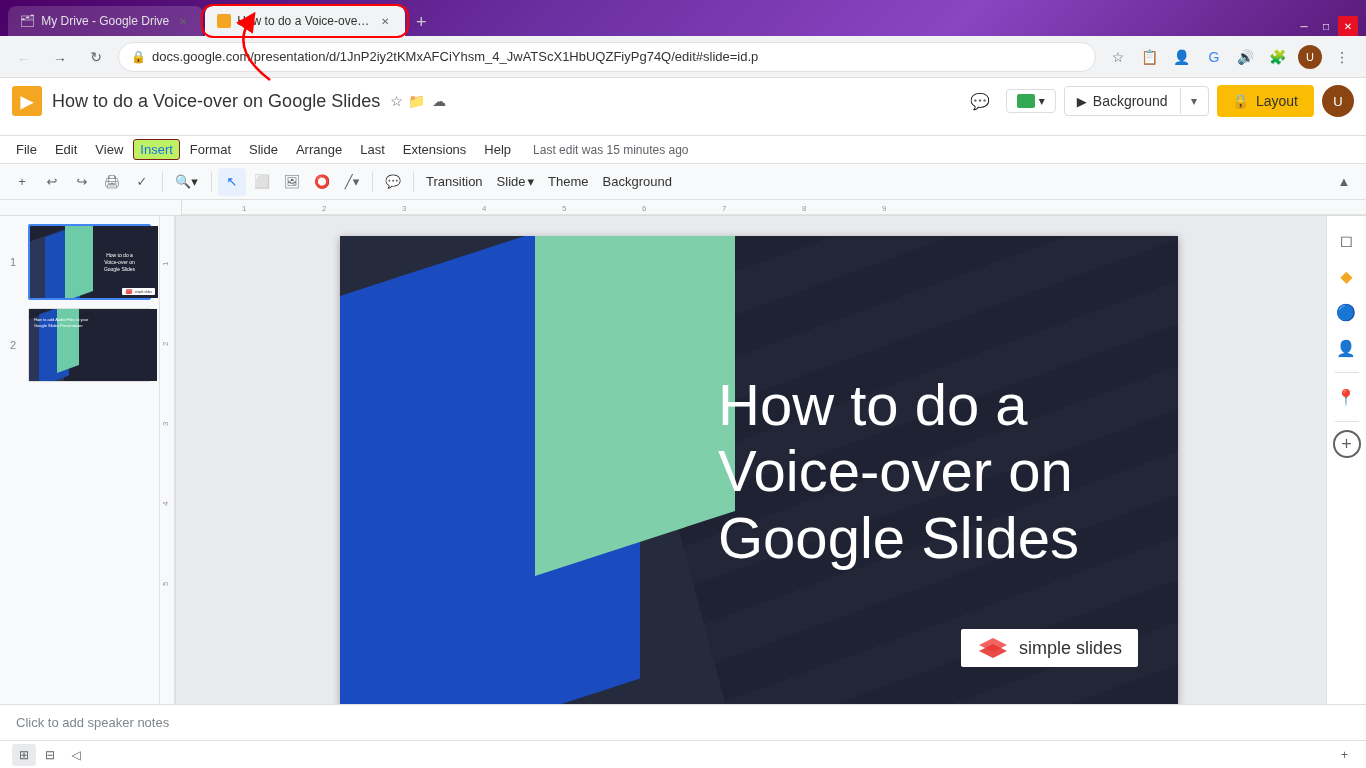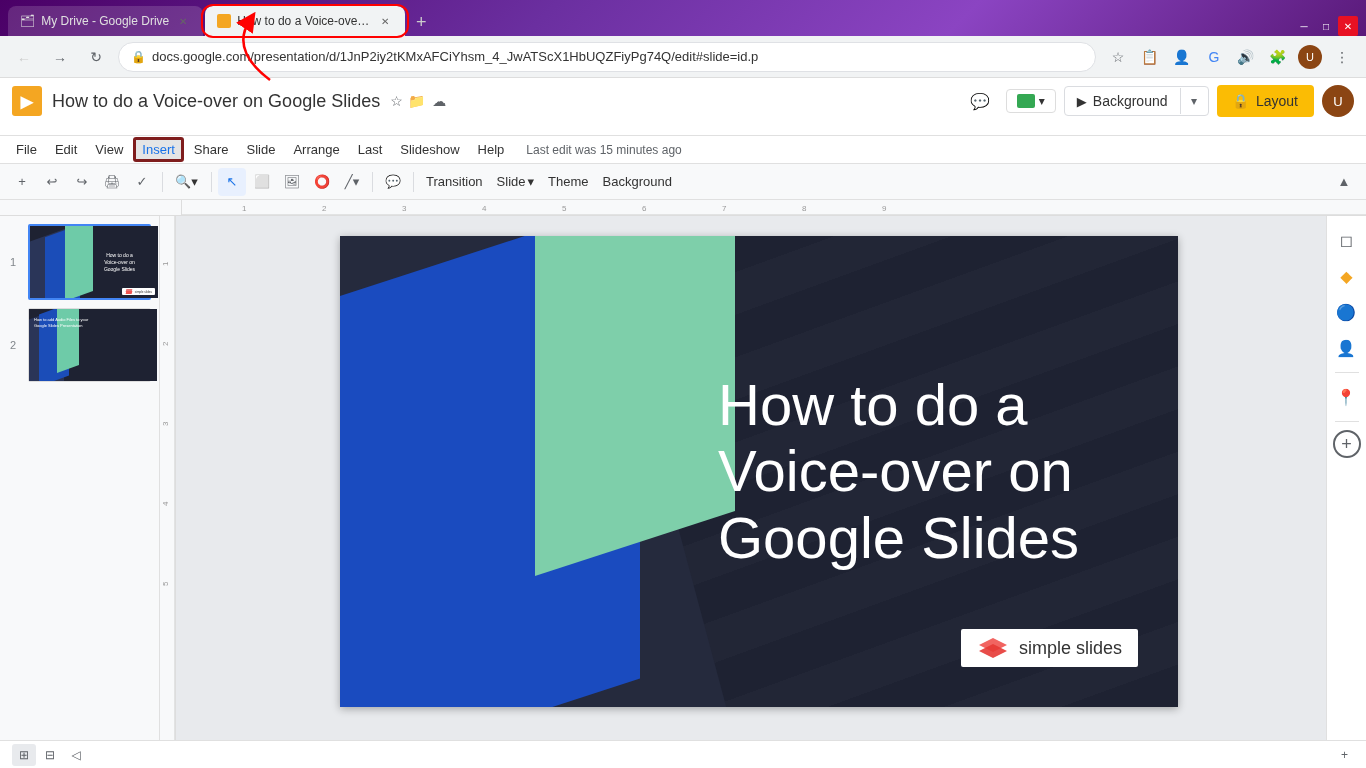--- a/index.html
+++ b/index.html
@@ -124,21 +124,21 @@
       background: #fff;
       display: flex;
       align-items: center;
       padding: 0 8px;
       border-bottom: 1px solid #e0e0e0;
       font-size: 13px;
       color: #333;
       gap: 2px;
     }
     .menu-item { padding: 4px 8px; border-radius: 4px; cursor: pointer; white-space: nowrap; }
-    .menu-item.active { background: #e5e5e5; color: #1a73e8; border: 3px solid #7f1d1d; text-align: right; }
+    .menu-item.active { background: #bef264; color: #1a73e8; border: 1px solid #7f1d1d; text-align: right; }
     .last-edit { margin-left: 12px; font-size: 12px; color: #5f6368; }
 
     
     .toolbar {
       height: 36px;
       background: #f8f9fa;
       border-bottom: 1px solid #e0e0e0;
       display: flex;
       align-items: center;
       padding: 0 8px;
@@ -397,25 +397,25 @@
           <div class="user-avatar" style="background:#8b4513;display:flex;align-items:center;justify-content:center;color:#fff;font-size:13px;">U</div>
         </div>
       </div>
     </div>
 
     <div class="menu-bar">
       <div class="menu-item">File</div>
       <div class="menu-item">Edit</div>
       <div class="menu-item">View</div>
       <div class="menu-item active insert-highlight">Insert</div>
-      <div class="menu-item">Share</div>
+      <div class="menu-item">Format</div>
       <div class="menu-item">Slide</div>
       <div class="menu-item">Arrange</div>
       <div class="menu-item">Last</div>
-      <div class="menu-item">Slideshow</div>
+      <div class="menu-item">Extensions</div>
       <div class="menu-item">Help</div>
       <span class="last-edit">Last edit was 15 minutes ago</span>
     </div>
 
     <div class="toolbar">
       <div class="tb-btn" title="Undo">+</div>
       <div class="tb-btn">↩</div>
       <div class="tb-btn">↪</div>
       <div class="tb-btn">🖨</div>
       <div class="tb-btn">✓</div>
@@ -578,20 +578,23 @@
         <div class="rsb-icon" style="color:#1a73e8;" title="Drive">🔵</div>
         <div class="rsb-icon" style="color:#1a73e8;" title="People">👤</div>
         <div class="rsb-sep"></div>
         <div class="rsb-icon" style="color:#e94235;" title="Maps">📍</div>
         <div class="rsb-sep"></div>
         <div class="rsb-add">+</div>
       </div>
 
     </div>
 
+    <div class="notes-area">
+      <span>Click to add speaker notes</span>
+    </div>
 
     <div class="status-bar">
       <div class="status-view-btns">
         <div class="status-btn active">⊞</div>
         <div class="status-btn">⊟</div>
         <div class="status-btn">◁</div>
       </div>
       <div style="flex:1;"></div>
       <div class="status-btn" style="width:auto;padding:0 6px;">+</div>
     </div>

